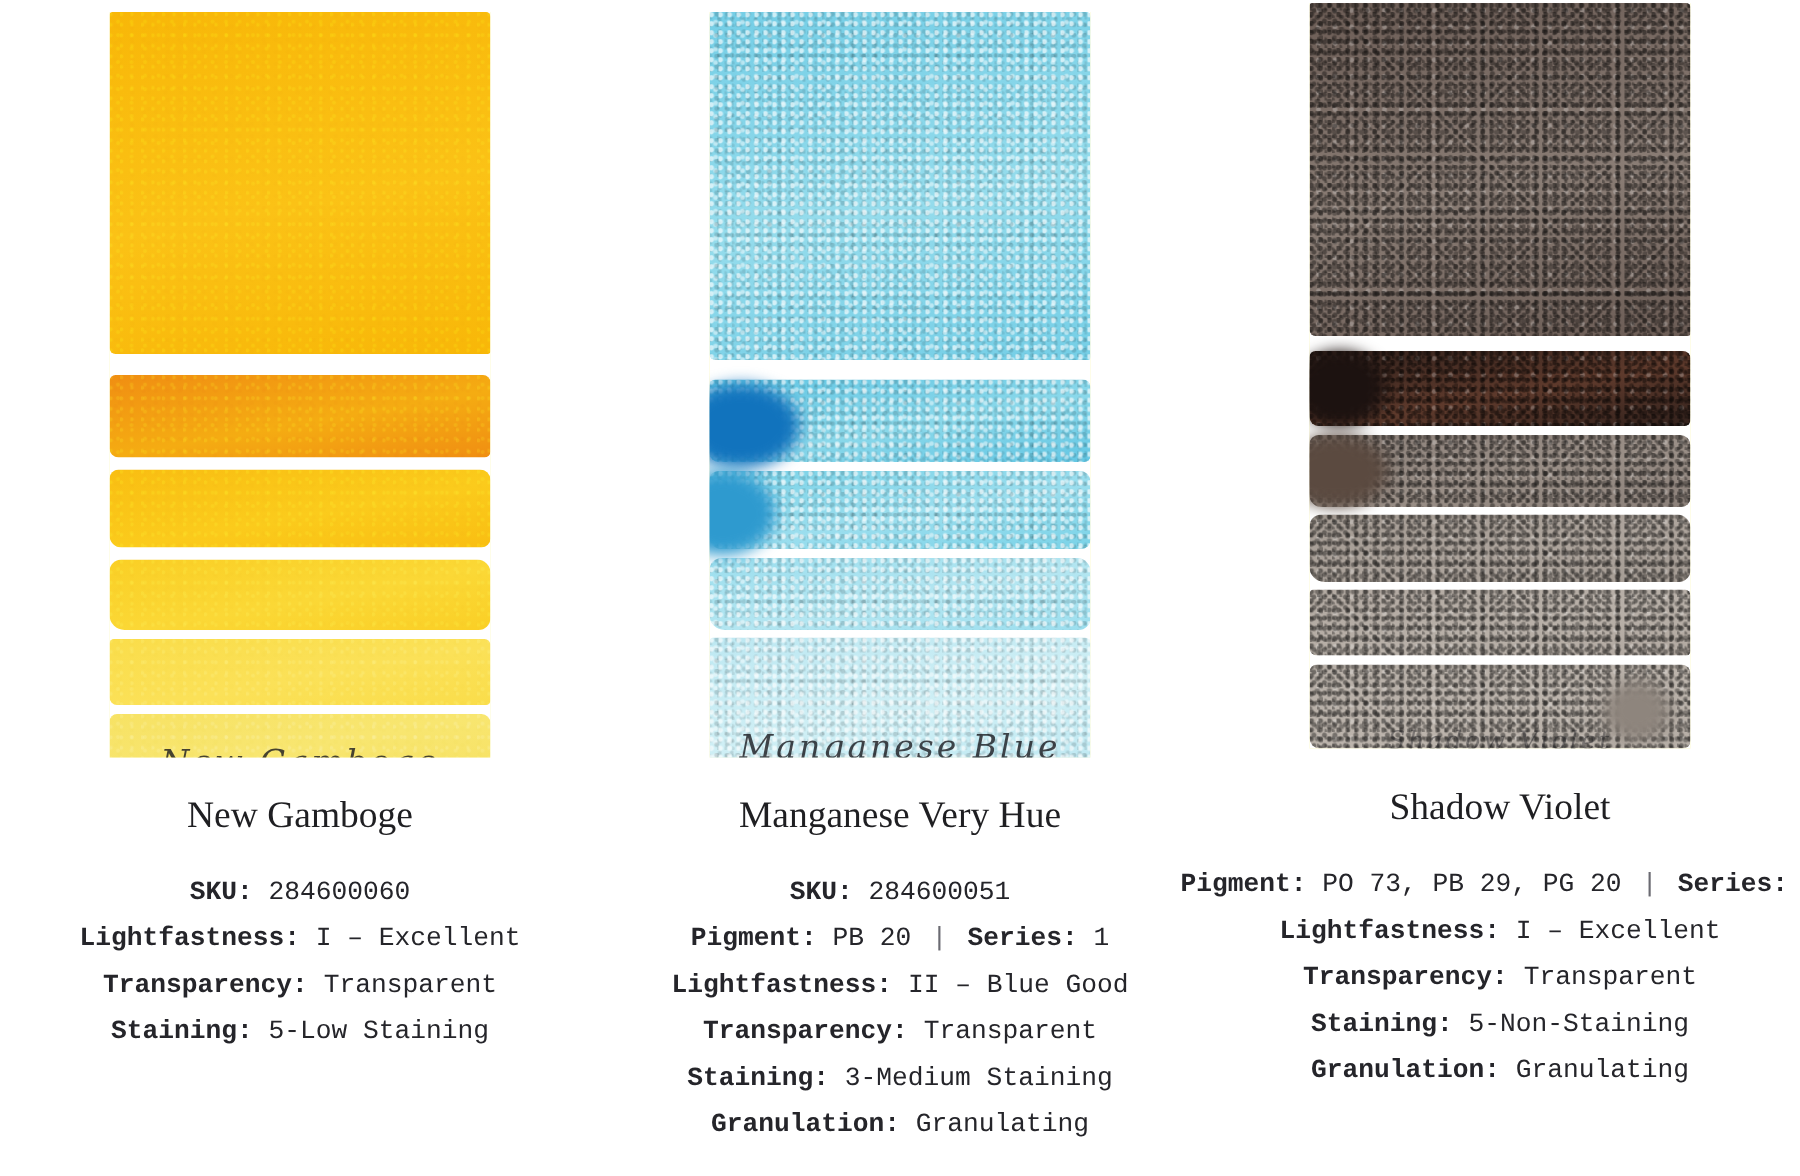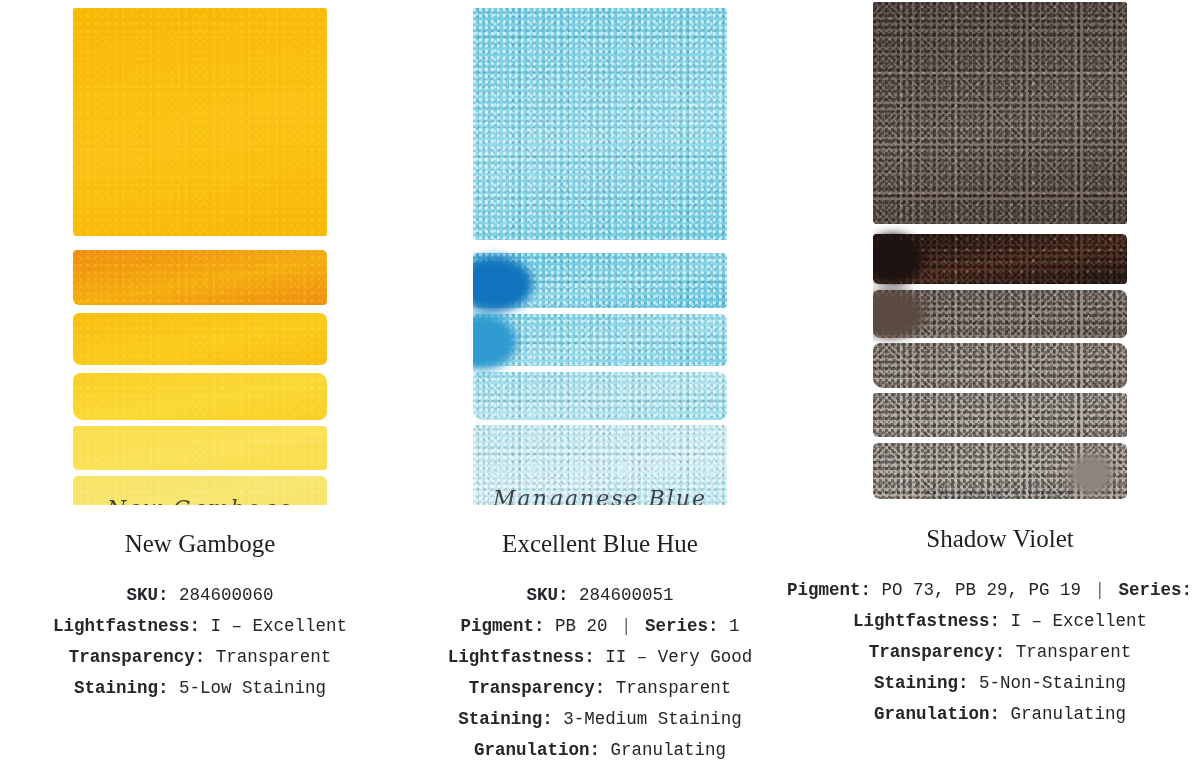--- a/index.html
+++ b/index.html
@@ -200,36 +200,36 @@
           </div>
           <div class="band" style="top: 417px; height: 88px; border-radius: 3px 4px 3px 5px;">
             <div class="fill" style="background: linear-gradient(170deg, rgb(189, 232, 242) 0%, rgb(207, 239, 245) 55%, rgb(189, 232, 242) 100%);"></div>
             <div class="grain-med"></div>
           </div>
           <div class="blob" style="left: -18px; top: 248px; width: 78px; height: 56px; background: rgb(17, 115, 189);"></div>
           <div class="blob" style="left: -26px; top: 306px; width: 70px; height: 56px; background: rgb(46, 154, 207);"></div>
         </div>
       <div class="handwriting" style="top:478px;">Manganese Blue</div>
     </div>
-    <div class="title" style="margin-top:24px;">Excellent Blue Hue</div>
+    <div class="title" style="margin-top:24px;">Manganese Very Hue</div>
     <div class="specs" style="margin-top:21px;">
       <div class="row">
         <b>SKU:</b>
         <span>284600051</span>
       </div>
       <div class="row">
         <b>Pigment:</b>
         <span>PB 20</span>
         <span class="sep">|</span>
         <b>Series:</b>
         <span>1</span>
       </div>
       <div class="row">
         <b>Lightfastness:</b>
-        <span>II – Very Good</span>
+        <span>II – Blue Good</span>
       </div>
       <div class="row">
         <b>Transparency:</b>
         <span>Transparent</span>
       </div>
       <div class="row">
         <b>Staining:</b>
         <span>3-Medium Staining</span>
       </div>
       <div class="row">
@@ -269,21 +269,21 @@
           <div class="blob" style="left: -10px; top: 232px; width: 60px; height: 50px; background: rgb(28, 18, 16);"></div>
           <div class="blob" style="left: -16px; top: 288px; width: 68px; height: 48px; background: rgb(91, 74, 64);"></div>
           <div class="blob" style="left: 196px; top: 452px; width: 44px; height: 40px; background: rgb(142, 133, 125);"></div>
         </div>
       <div class="handwriting" style="top:482px;font-size:17px;opacity:.5;">Shadow Violet</div>
     </div>
     <div class="title" style="margin-top:25px;">Shadow Violet</div>
     <div class="specs" style="margin-top:21px;">
       <div class="row">
         <b>Pigment:</b>
-        <span>PO 73, PB 29, PG 19</span>
+        <span>PO 73, PB 29, PG 20</span>
         <span class="sep">|</span>
         <b>Series:</b>
         <span>2</span>
       </div>
       <div class="row">
         <b>Lightfastness:</b>
         <span>I – Excellent</span>
       </div>
       <div class="row">
         <b>Transparency:</b>

